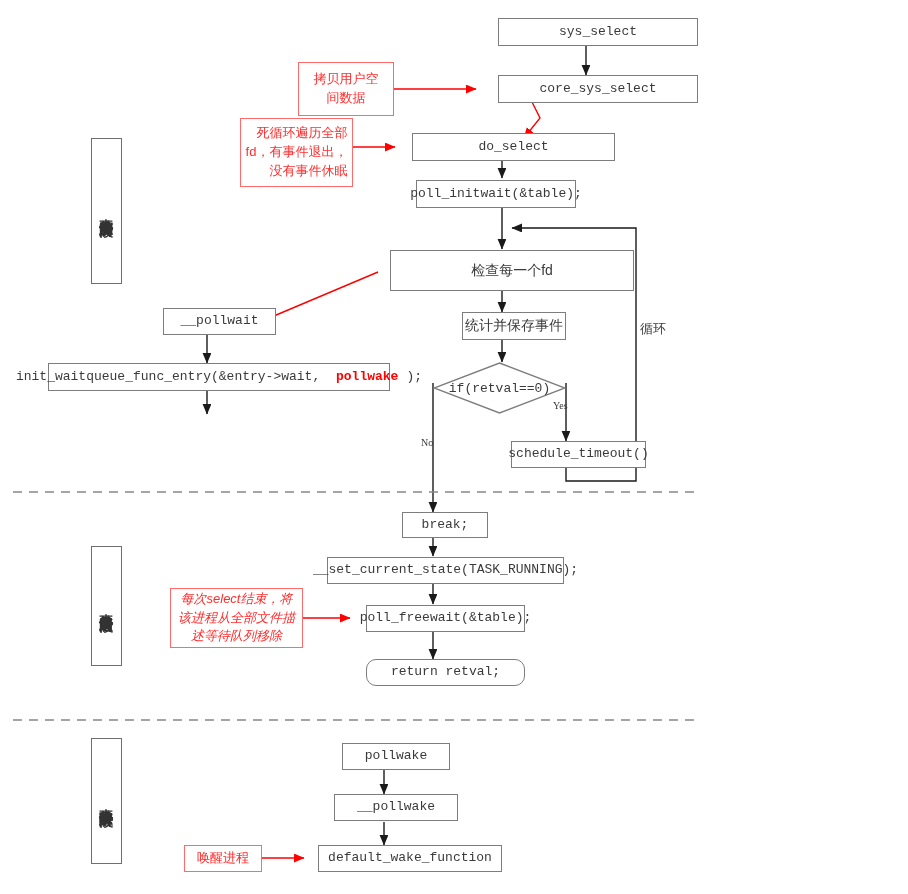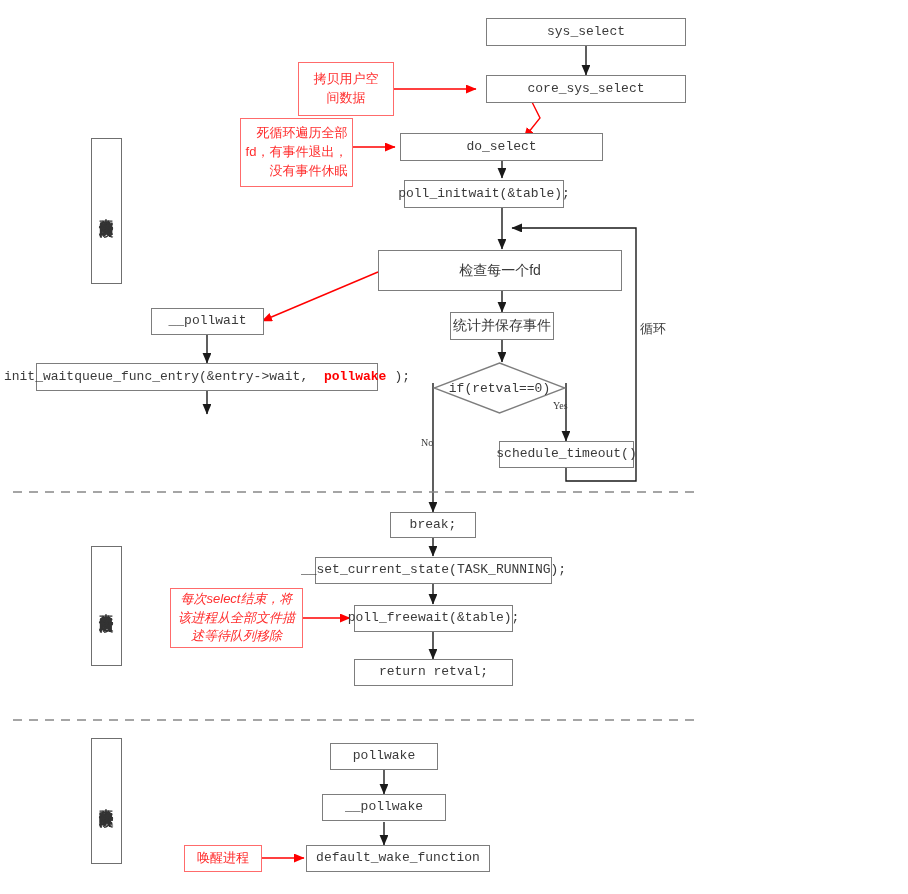--- a/index.html
+++ b/index.html
@@ -32,20 +32,21 @@
     background: #ffffff;
     color: #3a3a3a;
     font-family: "Liberation Mono", "DejaVu Sans Mono", monospace;
     font-size: 13px;
     line-height: 1.25;
     display: flex;
     align-items: center;
     justify-content: center;
     text-align: center;
     white-space: pre;
+    margin-left: 12px;
   }
   .node.cn {
     font-family: "Liberation Sans", "DejaVu Sans", sans-serif;
     font-size: 14px;
   }
   .node.two-line {
     flex-direction: column;
     justify-content: center;
   }
   .node .ln1 {
@@ -228,21 +229,21 @@
     <span>init_waitqueue_func_entry(&amp;entry-&gt;wait, </span><span class="red-word">pollwake</span><span>);</span>
   </div>
 
 
   <div class="node" style="left:390px; top:512px; width:86px; height:26px;">break;</div>
 
   <div class="node" style="left:315px; top:557px; width:237px; height:27px;">__set_current_state(TASK_RUNNING);</div>
 
   <div class="node" style="left:354px; top:605px; width:159px; height:27px;">poll_freewait(&amp;table);</div>
 
-  <div class="node" style="left:354px; top:659px; width:159px; height:27px;">return retval;</div>
+  <div class="node" style="left:354px; top:659px; width:159px; height:27px;border-radius:10px;">return retval;</div>
 
   <div class="node" style="left:330px; top:743px; width:108px; height:27px;">pollwake</div>
 
   <div class="node" style="left:322px; top:794px; width:124px; height:27px;">__pollwake</div>
 
   <div class="node" style="left:306px; top:845px; width:184px; height:27px;">default_wake_function</div>
 
   <div class="annot" style="left:298px; top:62px; width:96px; height:54px;">拷贝用户空<br>间数据</div>
 
   <div class="annot" style="left:240px; top:118px; width:113px; height:69px;text-align:right;">死循环遍历全部<br>fd，有事件退出，<br>没有事件休眠</div>

